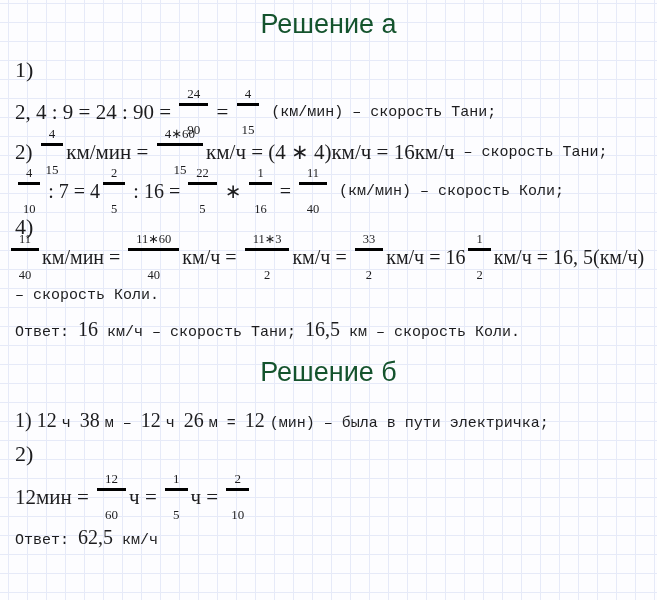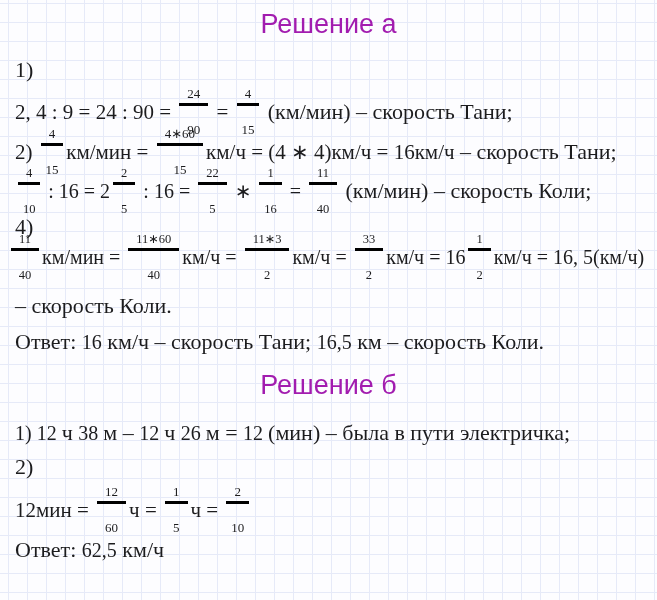--- a/index.html
+++ b/index.html
@@ -15,21 +15,21 @@
     background-size: 19px 19px;
     background-position: 8px 3px;
     font-family: "Liberation Sans", sans-serif;
   }
 
   .section-title {
     font-family: "Liberation Sans", sans-serif;
     font-size: 27px;
     font-weight: 500;
     text-align: center;
-    color: #a21caf;
+    color: #14532d;
     line-height: 34px;
   }
   #title-a { padding-top: 7px; }
   #title-b { margin-top: 18px; }
 
   .line {
     padding-left: 15px;
     box-sizing: border-box;
     width: 657px;
   }
@@ -52,21 +52,21 @@
   .line.math.tight { font-size: 20px; }
   .line.math.flush { padding-left: 8px; }
   .line.text {
     display: block;
     height: 24px;
     line-height: 32px;
     font-size: 19px;
   }
 
   span.m { font-family: "Liberation Serif", serif; }
-  span.t { font-family: Liberation Serif, serif; font-size: 22px; }
+  span.t { font-family: Liberation Mono, monospace; font-size: 15px; }
   .line.text span.m { font-size: 20px; }
 
   .fr {
     display: inline-flex;
     flex-direction: column;
     align-items: center;
     font-family: "Liberation Serif", serif;
     font-size: 13px;
     line-height: 1.15;
     margin: 0 3px;
@@ -76,21 +76,21 @@
   .fr .n { border-bottom: 3px solid #000000; padding: 0 8px 1px; }
   .fr .d { padding-top: 17px; }
 
   
   #lines-a .line:nth-child(1) { margin-top: 16px; }
   #lines-a .line:nth-child(2) { margin-top: 12px; }
   #lines-a .line:nth-child(3) { margin-top: 6px; }
   #lines-a .line:nth-child(4) { margin-top: 5px; }
   #lines-a .line:nth-child(5) { margin-top: 6px; }
   #lines-a .line:nth-child(6) { margin-top: 0px; }
-  #lines-a .line:nth-child(7) { margin-top: 21px; height: 21px; line-height: 21px; }
+  #lines-a .line:nth-child(7) { margin-top: 8px; height: 21px; line-height: 21px; }
   #lines-a .line:nth-child(8) { margin-top: 10px; }
 
   
   #lines-b .line:nth-child(1) { margin-top: 15px; }
   #lines-b .line:nth-child(2) { margin-top: 13px; }
   #lines-b .line:nth-child(3) { margin-top: 13px; }
   #lines-b .line:nth-child(4) { margin-top: 7px; }
   #lines-b .line:nth-child(5) { margin-top: 6px; }
 </style>
 </head>
@@ -112,21 +112,21 @@
       <div class="line math">
         <span class="m">2) </span>
         <span class="fr"><span class="n">4</span><span class="d">15</span></span>
         <span class="m">км/мин = </span>
         <span class="fr"><span class="n">4∗60</span><span class="d">15</span></span>
         <span class="m">км/ч = (4 ∗ 4)км/ч = 16км/ч</span>
         <span class="t"> – скорость Тани;</span>
       </div>
       <div class="line math tight">
         <span class="fr"><span class="n">4</span><span class="d">10</span></span>
-        <span class="m"> : 16 = 2</span>
+        <span class="m"> : 7 = 4</span>
         <span class="fr"><span class="n">2</span><span class="d">5</span></span>
         <span class="m"> : 16 = </span>
         <span class="fr"><span class="n">22</span><span class="d">5</span></span>
         <span class="m"> ∗ </span>
         <span class="fr"><span class="n">1</span><span class="d">16</span></span>
         <span class="m"> = </span>
         <span class="fr"><span class="n">11</span><span class="d">40</span></span>
         <span class="t"> (км/мин) – скорость Коли;</span>
       </div>
       <div class="line label">

